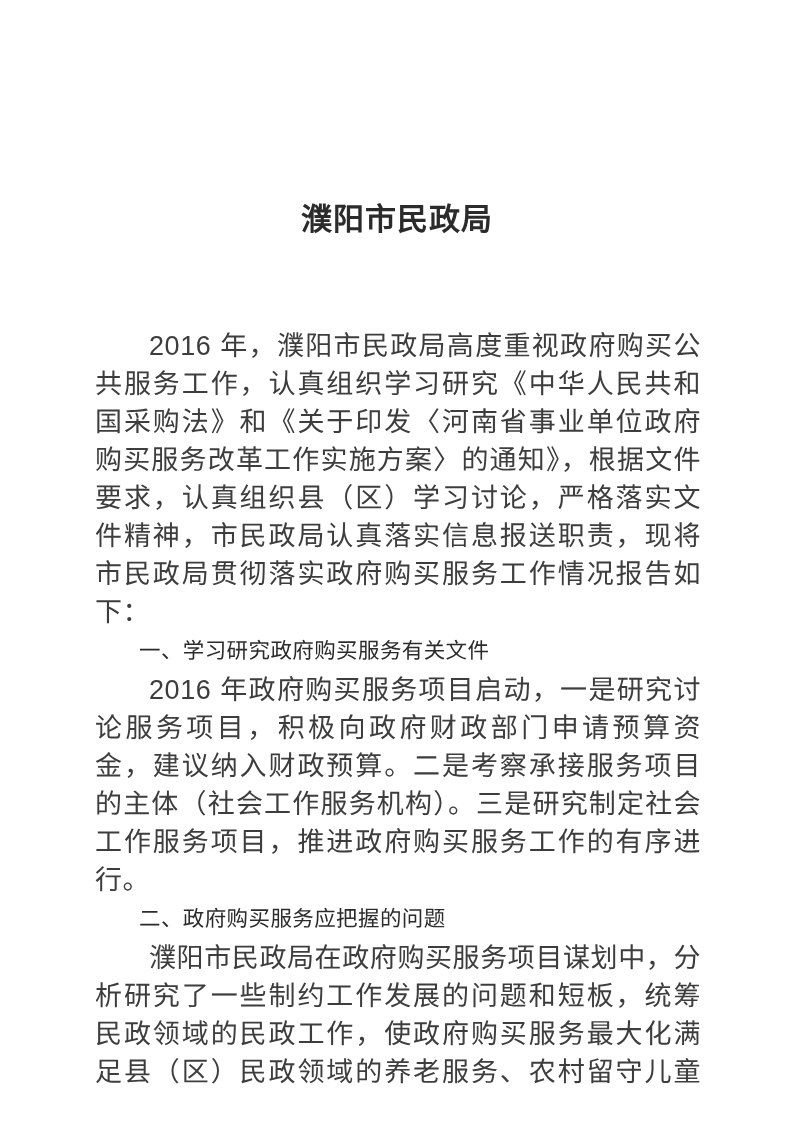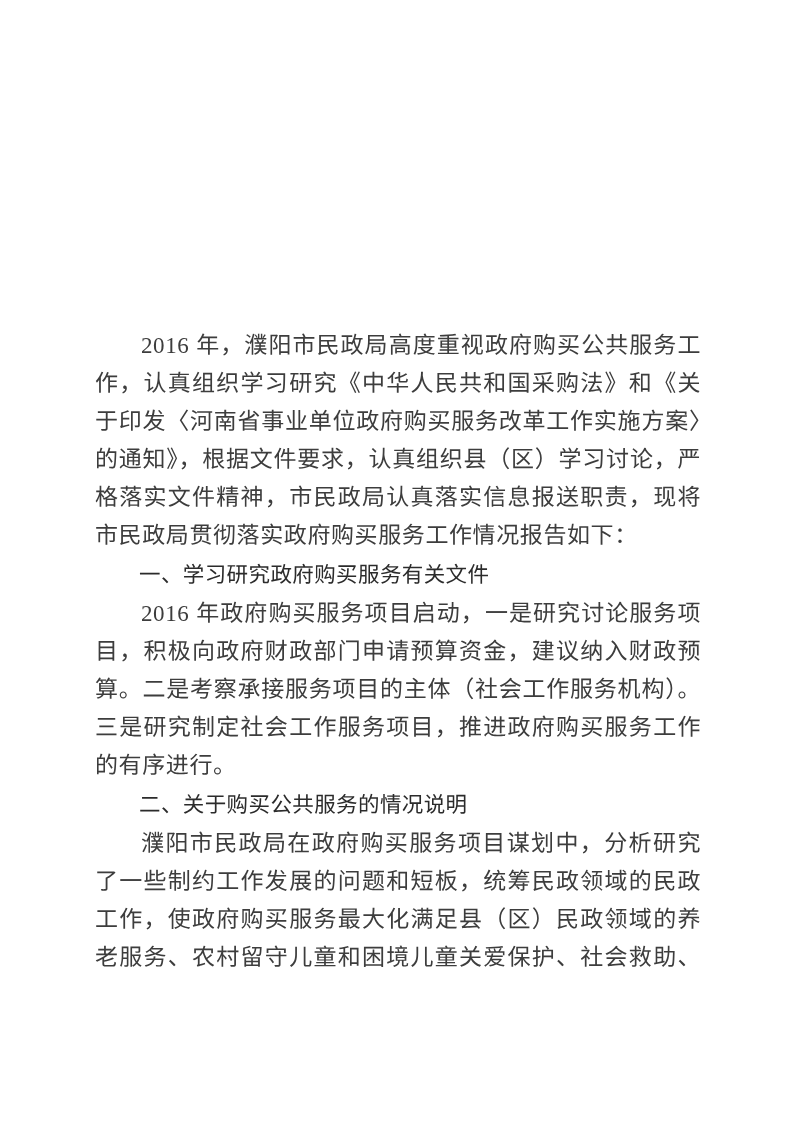--- a/index.html
+++ b/index.html
@@ -41,22 +41,22 @@
 
   
   .doc-body {
     position: absolute;
     left: 95px;
     top: 327px;
     width: 606px;
   }
 
   .para {
-    font-family: Liberation Serif, serif;
-    font-size: 23px;
+    font-family: Liberation Sans, sans-serif;
+    font-size: 27px;
     line-height: 38px;
     color: #3d3d3d;
     text-align: justify;
     text-justify: inter-character;
     text-indent: 2em;
     letter-spacing: 0.6px;
     margin: 0;
     -webkit-font-smoothing: antialiased;
   }
 
@@ -77,29 +77,30 @@
     margin: 1px;
     white-space: nowrap;
   }
 </style>
 </head>
 <body>
 
 <div class="page">
 
   <div class="doc-title">
+    <span class="title-line">濮阳市民政局</span>
   </div>
 
   <div class="doc-body">
 
     <p class="para">2016 年，濮阳市民政局高度重视政府购买公共服务工作，认真组织学习研究《中华人民共和国采购法》和《关于印发〈河南省事业单位政府购买服务改革工作实施方案〉的通知》，根据文件要求，认真组织县（区）学习讨论，严格落实文件精神，市民政局认真落实信息报送职责，现将市民政局贯彻落实政府购买服务工作情况报告如下：</p>
 
     <p class="heading">一、学习研究政府购买服务有关文件</p>
 
     <p class="para">2016 年政府购买服务项目启动，一是研究讨论服务项目，积极向政府财政部门申请预算资金，建议纳入财政预算。二是考察承接服务项目的主体（社会工作服务机构）。三是研究制定社会工作服务项目，推进政府购买服务工作的有序进行。</p>
 
-    <p class="heading">二、关于购买公共服务的情况说明</p>
+    <p class="heading">二、政府购买服务应把握的问题</p>
 
     <p class="para last-clipped">濮阳市民政局在政府购买服务项目谋划中，分析研究了一些制约工作发展的问题和短板，统筹民政领域的民政工作，使政府购买服务最大化满足县（区）民政领域的养老服务、农村留守儿童和困境儿童关爱保护、社会救助、农村留守妇女关爱保护、社区治理等的方方面面的社会需求。加强社工人才队伍</p>
 
   </div>
 
 </div>
 
 </body></html>

